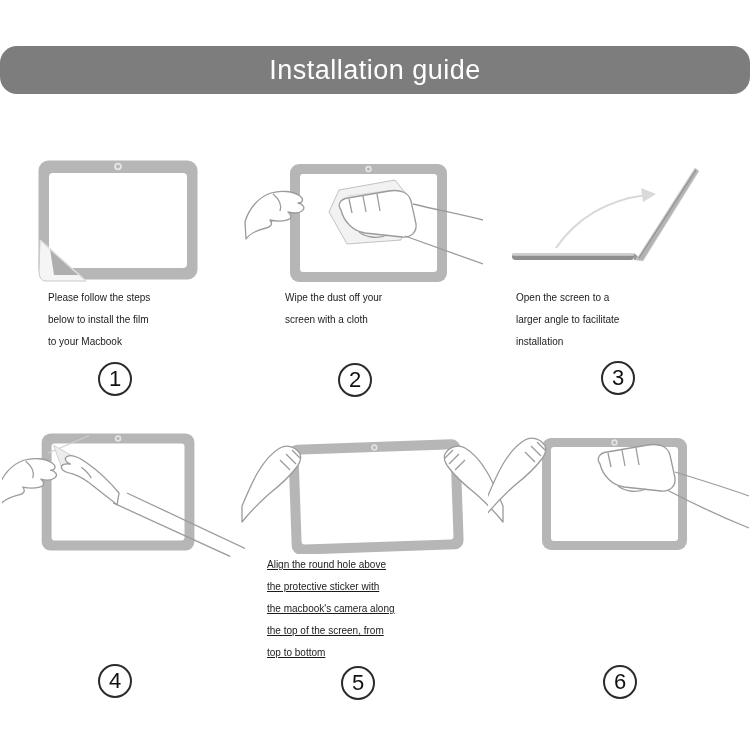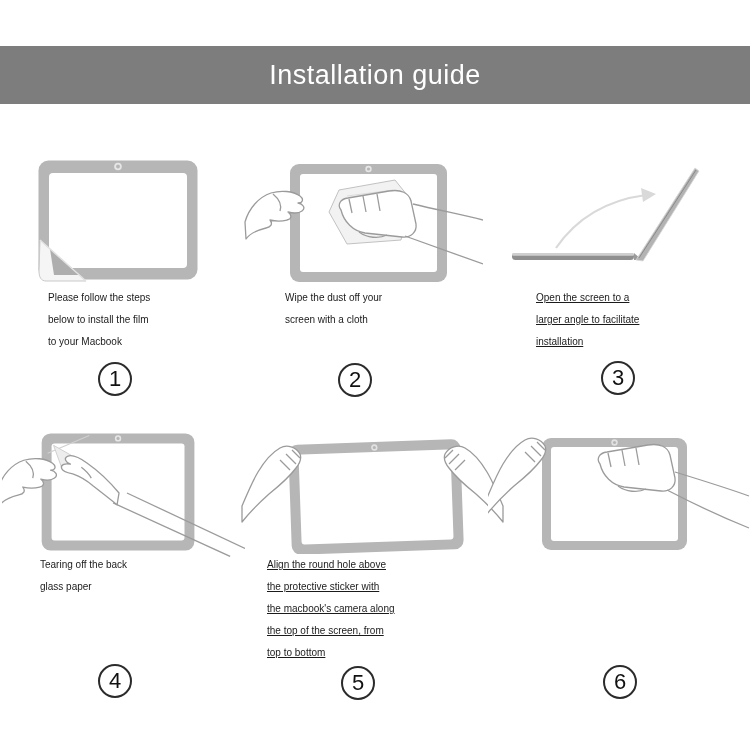--- a/index.html
+++ b/index.html
@@ -1,36 +1,36 @@
 <!DOCTYPE html>
 <html><head>
 <meta charset="utf-8">
 <style>
   html,body{margin:0;padding:0;background:#ffffff;}
   .page{position:relative;width:750px;height:750px;background:#ffffff;overflow:hidden;
         font-family:"Liberation Sans",sans-serif;}
-  .banner{position:absolute;left:0;top:46px;width:750px;height:58px;background:#7d7d7d;
-          display:flex;align-items:center;justify-content:center;}
+  .banner{position:absolute;left:0;top:46px;width:750px;height:48px;background:#7d7d7d;
+          display:flex;align-items:center;justify-content:center;border-radius:17px;}
   .banner h1{margin:0;font-size:27px;font-weight:400;color:#ffffff;letter-spacing:0.5px;}
   .art{position:absolute;}
   .caption{position:absolute;font-size:10px;line-height:22px;color:#1b1b1b;white-space:pre-line;}
   .badge{position:absolute;width:34px;height:34px;border:2px solid #2b2b2b;border-radius:50%;
          box-sizing:border-box;display:flex;align-items:center;justify-content:center;
          font-size:22px;color:#111;background:#fff;}
   
   .a1{left:38px; top:160px; width:160px; height:122px;}
   .a2{left:243px;top:152px; width:240px; height:136px;}
   .a3{left:498px;top:158px; width:210px; height:112px;}
   .a4{left:2px;  top:423px; width:243px; height:134px;}
   .a5{left:240px;top:426px; width:265px; height:128px;}
   .a6{left:488px;top:426px; width:262px; height:128px;}
   
   .c1{left:48px; top:287px;}
   .c2{left:285px;top:287px;}
-  .c3{left:536px;top:287px;text-decoration:underline;}
+  .c3{left:516px;top:287px;}
   .c4{left:40px; top:554px;}
   .c5{left:267px;top:554px;text-decoration:underline;}
   .c6{left:517px;top:554px;}
   
   .b1{left:98px; top:362px;}
   .b2{left:338px;top:363px;}
   .b3{left:601px;top:361px;}
   .b4{left:98px; top:664px;}
   .b5{left:341px;top:666px;}
   .b6{left:603px;top:665px;}
@@ -166,22 +166,20 @@
   </svg>
 
   <div class="caption c1">Please follow the steps
 below to install the film
 to your Macbook</div>
   <div class="caption c2">Wipe the dust off your
 screen with a cloth</div>
   <div class="caption c3">Open the screen to a
 larger angle to facilitate
 installation</div>
-  <div class="caption c4">Tearing off the back
-glass paper</div>
   <div class="caption c5">Align the round hole above
 the protective sticker with
 the macbook's camera along
 the top of the screen, from
 top to bottom</div>
 
   <div class="badge b1">
       <span>1</span>
     </div>
   <div class="badge b2">

